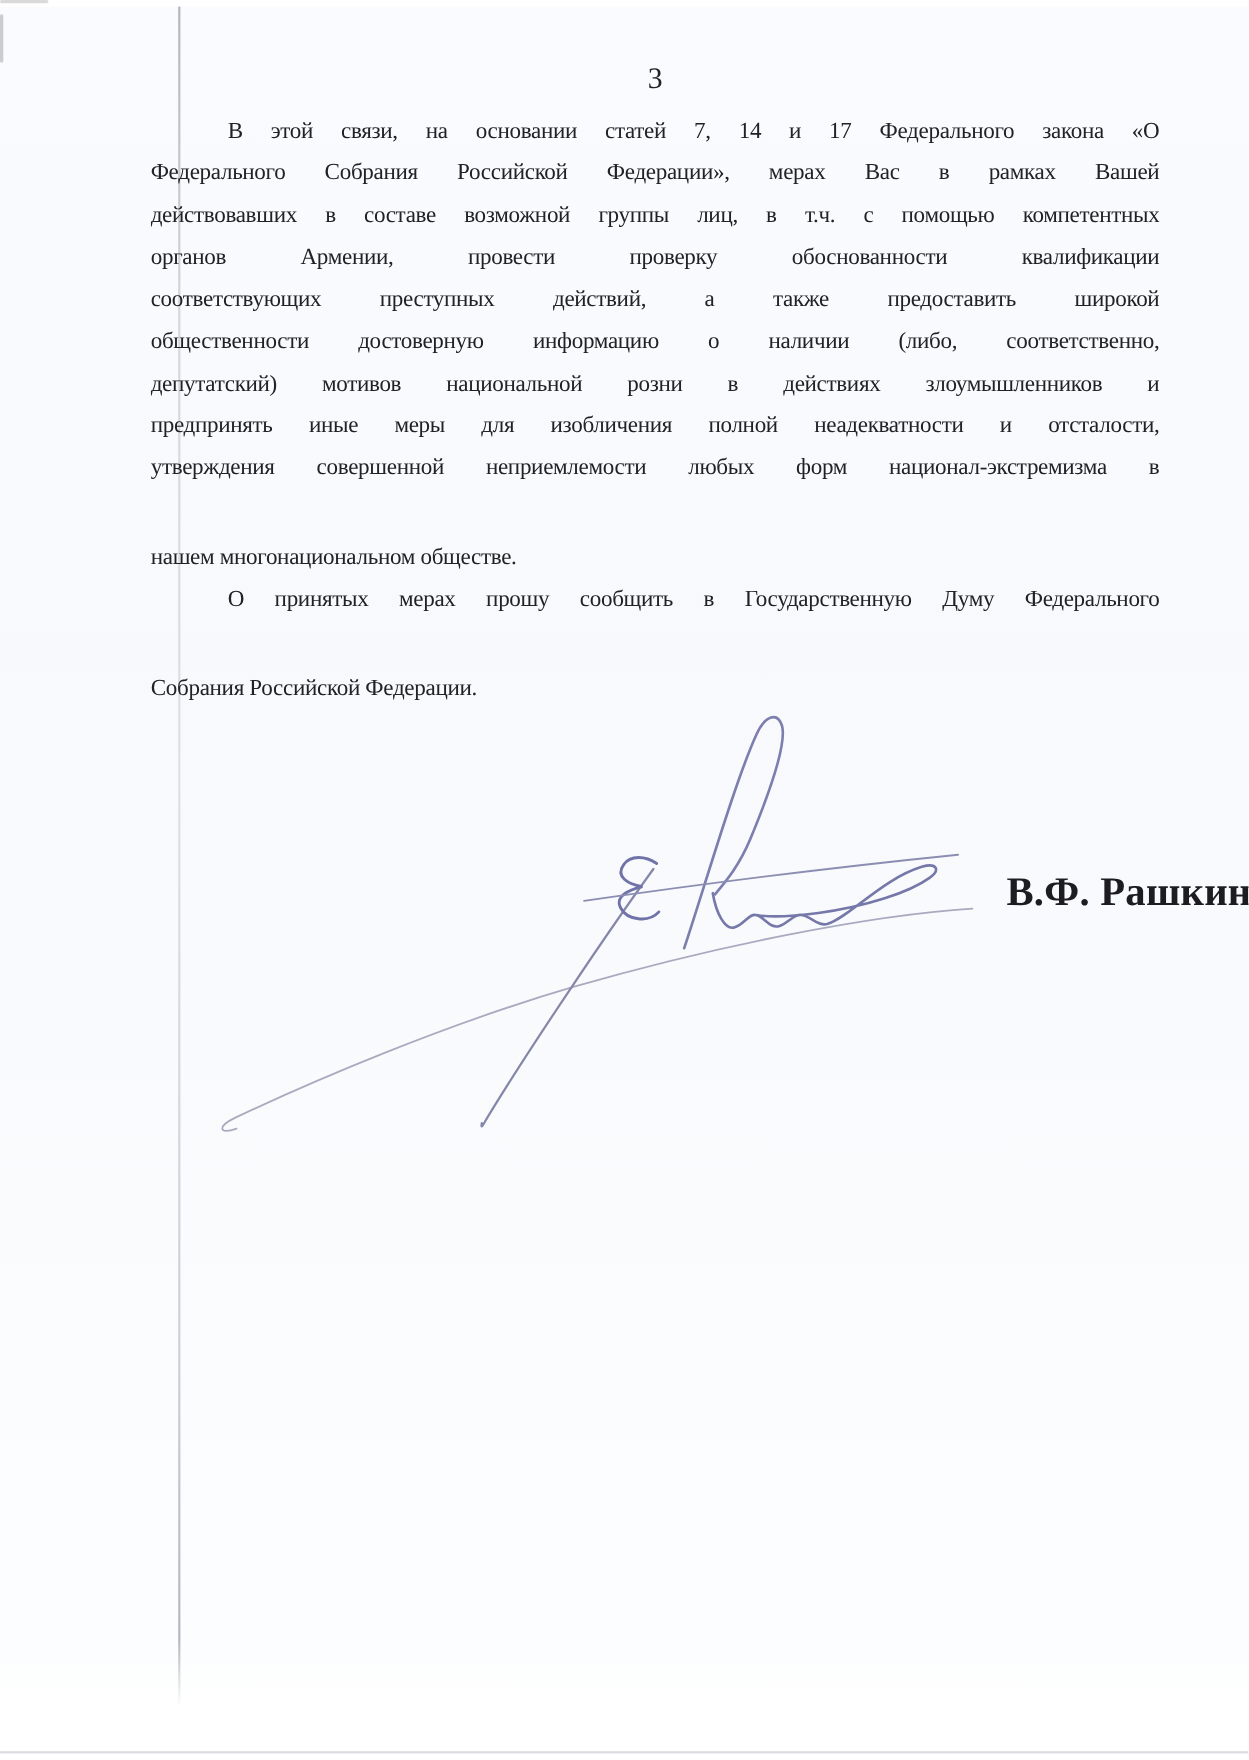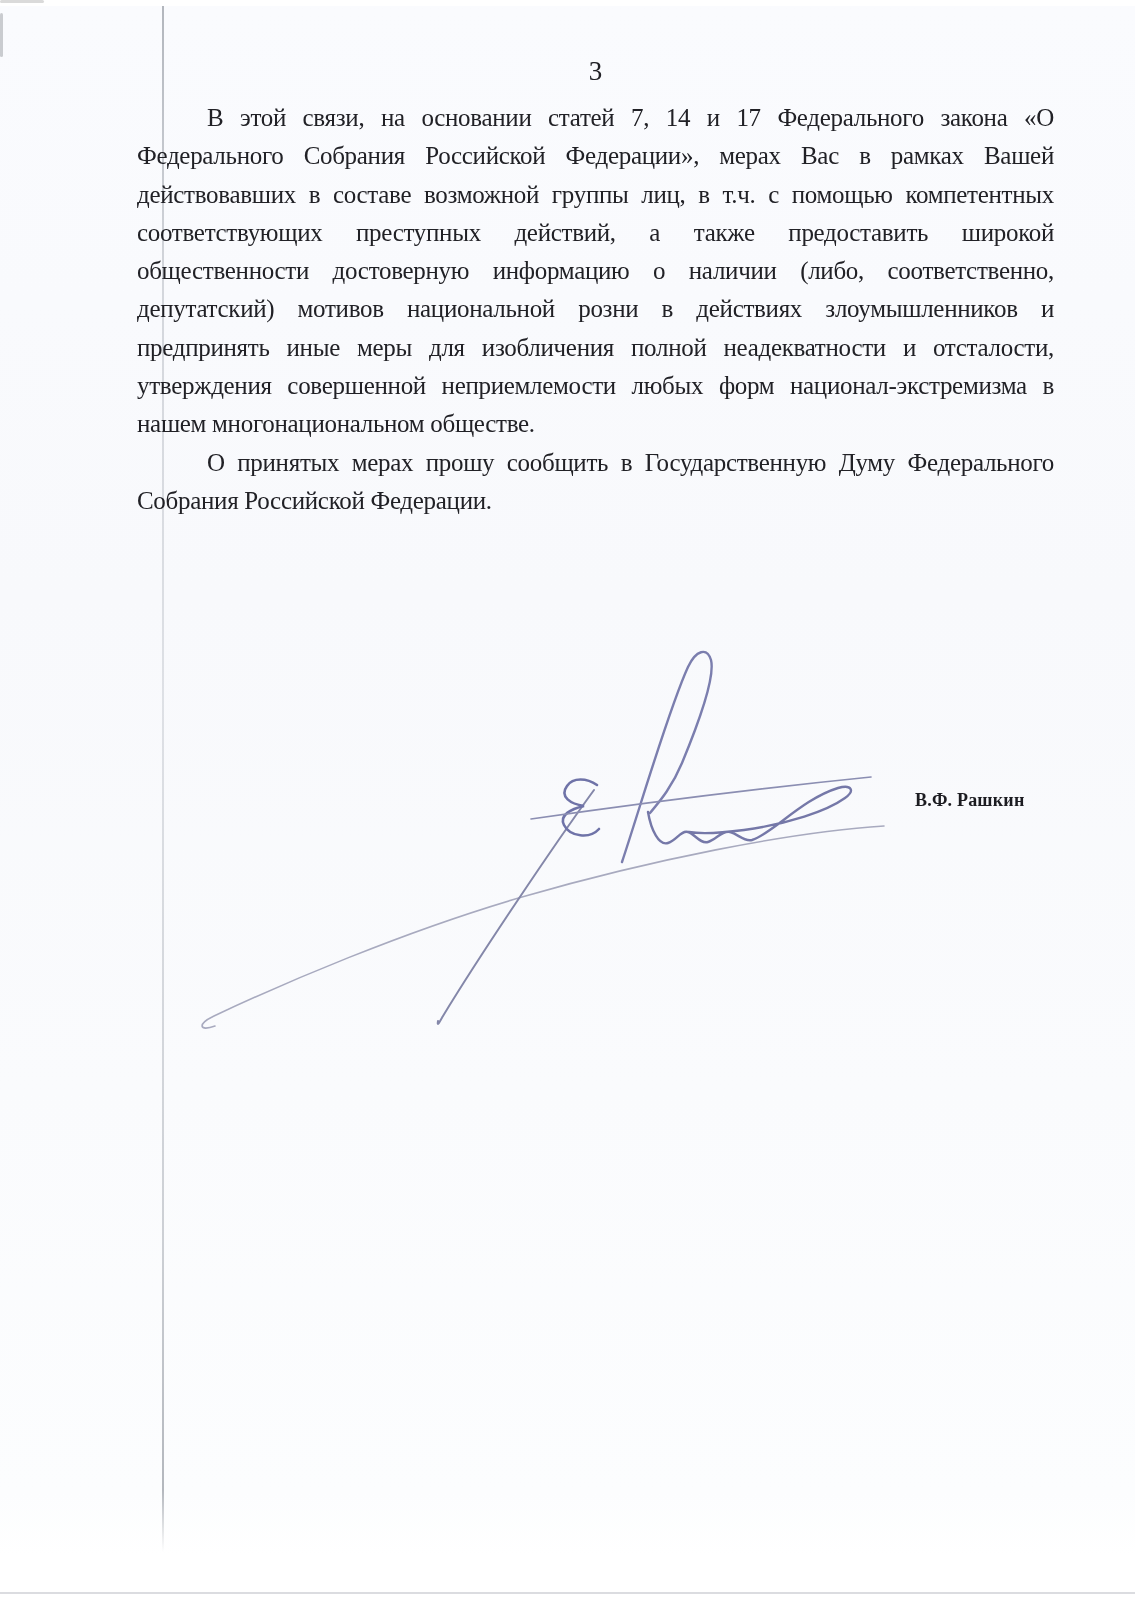--- a/index.html
+++ b/index.html
@@ -35,50 +35,51 @@
   .bottom-scan-line{
     position:absolute;left:0;top:1592px;width:1135px;height:2px;
     background:rgba(190,192,198,0.55);
   }
   .page-number{
     position:absolute;left:137px;top:56px;width:917px;
     text-align:center;font-size:27px;color:#212126;
   }
   .letter-body{
     position:absolute;left:137px;top:99px;width:917px;
-    font-size:25px;letter-spacing:-0.3px;color:#212126;
+    font-size:21px;letter-spacing:-0.3px;color:#212126;
   }
   .line{
     height:38.3px;line-height:38.3px;overflow:hidden;
     text-align:justify;text-align-last:justify;
   }
   .line.indent{text-indent:70px;}
-  .line.last{text-align:left;text-align-last:left;}
+  .line.last{text-align:left;text-align-last:left;margin-top:43px;}
   .signer-name{
     position:absolute;left:915px;top:790px;width:180px;
-    font-size:18px;font-weight:bold;color:#1c1c21;letter-spacing:0.2px;
+    font-size:37px;font-weight:bold;color:#1c1c21;letter-spacing:0.2px;
     white-space:nowrap;
   }
   .signature-svg{position:absolute;left:0;top:0;pointer-events:none;}
 </style>
 </head>
 <body>
 
 <div class="scan-sheet"></div>
 <div class="fold-line"></div>
 <div class="edge-smudge-top"></div>
 <div class="edge-smudge-left"></div>
 <div class="bottom-scan-line"></div>
 
 <div class="page-number">3</div>
 
 <div class="letter-body" id="letter-body">
     <div class="line indent">В этой связи, на основании статей 7, 14 и 17 Федерального закона «О</div>
     <div class="line">Федерального Собрания Российской Федерации», мерах Вас в рамках Вашей</div>
     <div class="line">действовавших в составе возможной группы лиц, в т.ч. с помощью компетентных</div>
+    <div class="line">органов Армении, провести проверку обоснованности квалификации</div>
     <div class="line">соответствующих преступных действий, а также предоставить широкой</div>
     <div class="line">общественности достоверную информацию о наличии (либо, соответственно,</div>
     <div class="line">депутатский) мотивов национальной розни в действиях злоумышленников и</div>
     <div class="line">предпринять иные меры для изобличения полной неадекватности и отсталости,</div>
     <div class="line">утверждения совершенной неприемлемости любых форм национал-экстремизма в</div>
     <div class="line last">нашем многонациональном обществе.</div>
     <div class="line indent">О принятых мерах прошу сообщить в Государственную Думу Федерального</div>
     <div class="line last">Собрания Российской Федерации.</div>
   </div>
 

